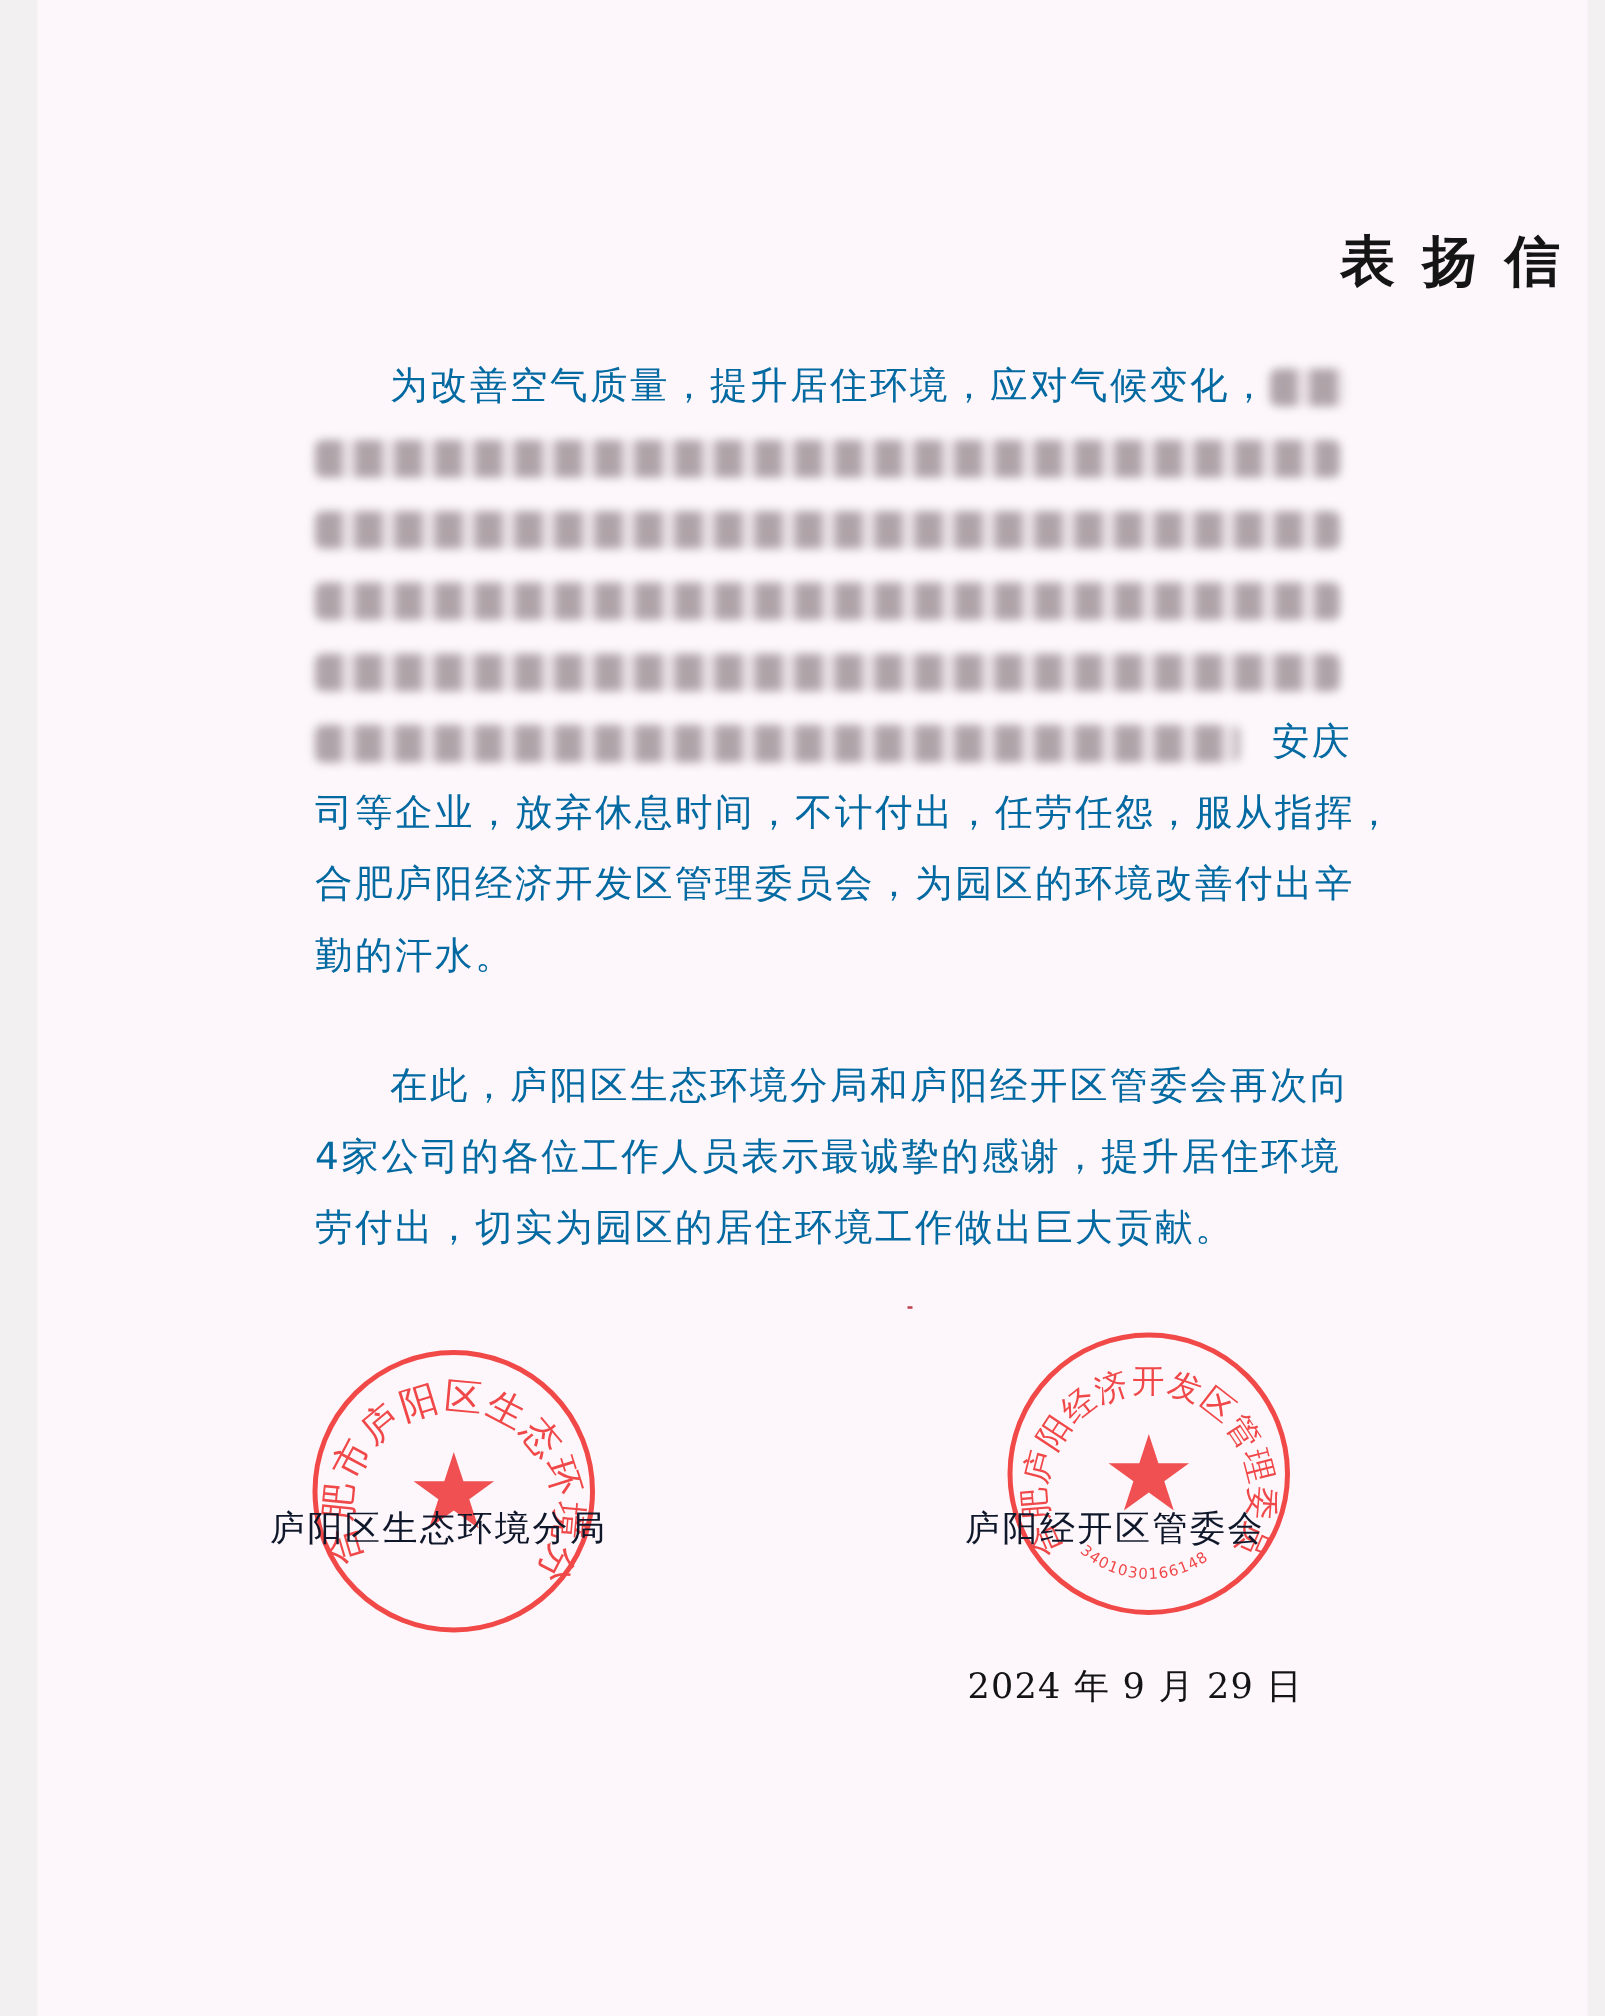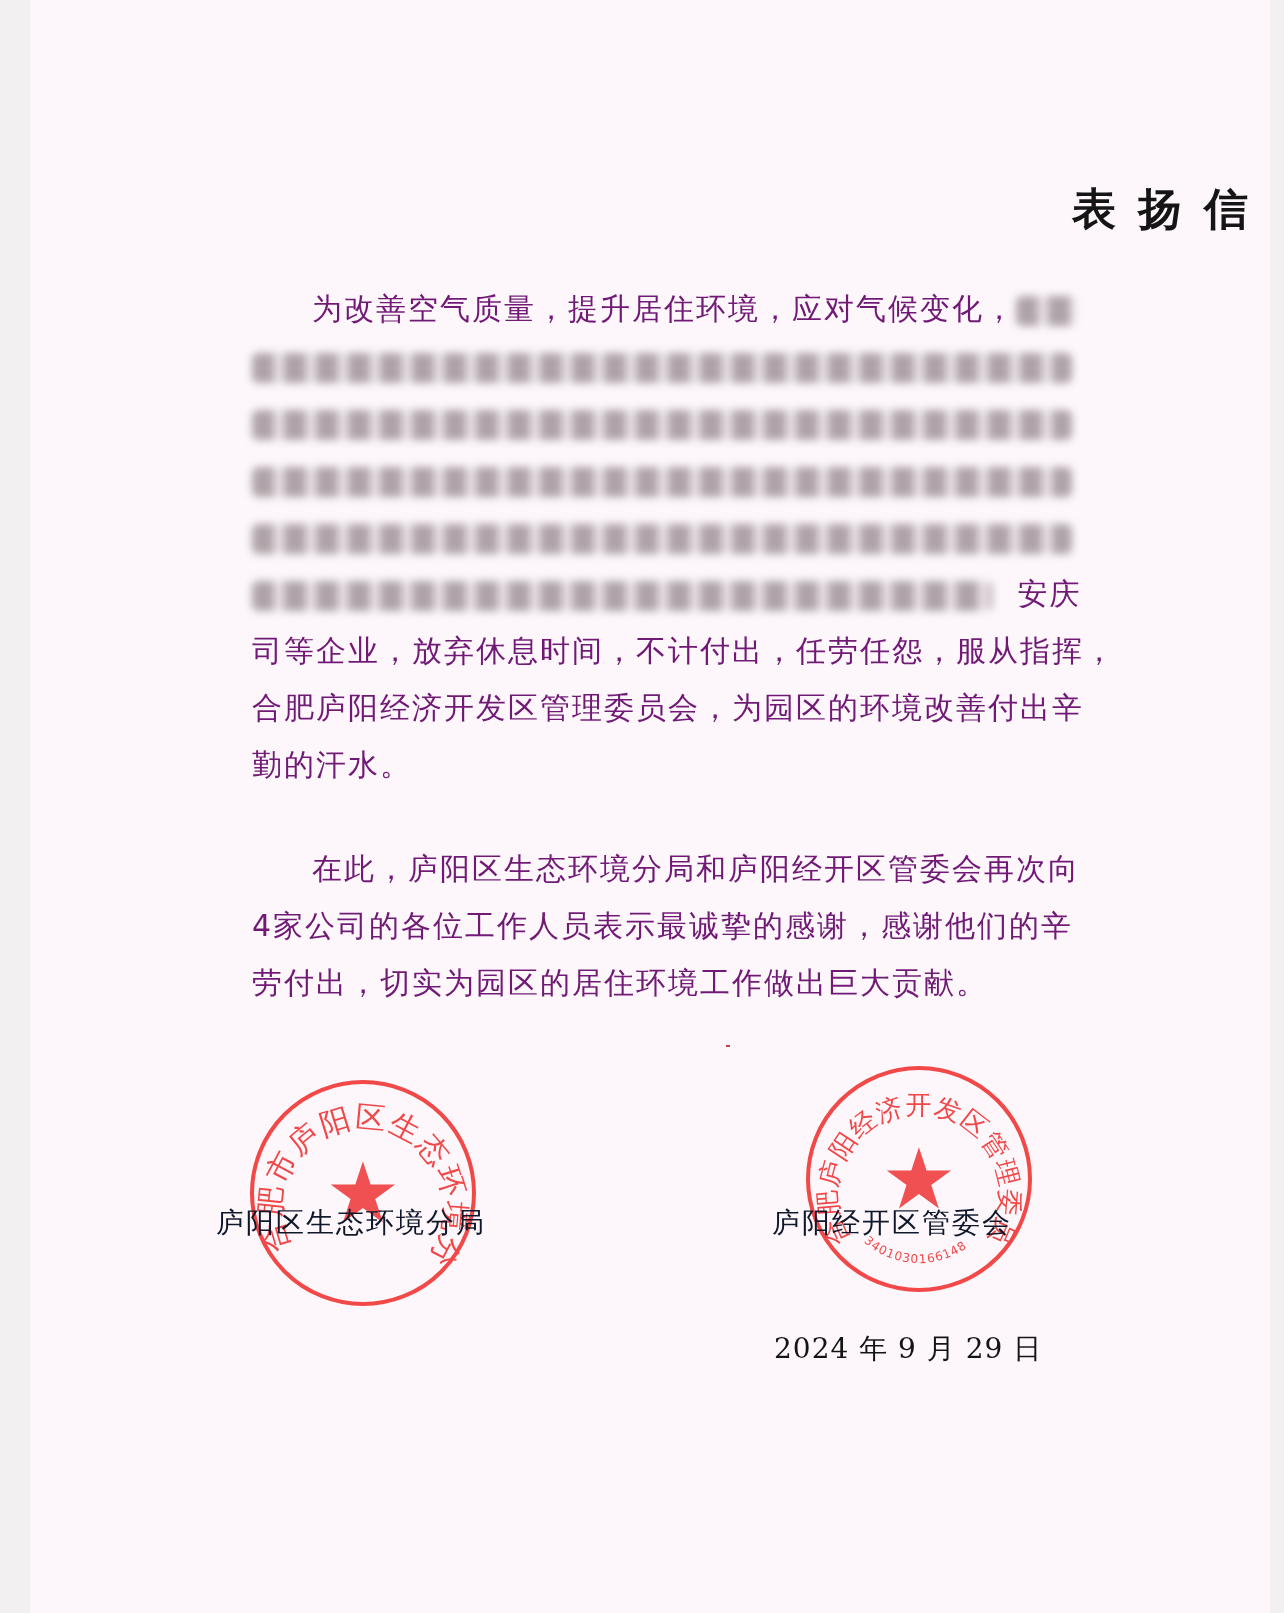--- a/index.html
+++ b/index.html
@@ -30,21 +30,21 @@
       font-size: 44px;
       letter-spacing: 22px;
       color: #151515;
     }
     .body-text {
       position: absolute;
       left: 222px;
       width: 820px;
       font-size: 30px;
       line-height: 57px;
-      color: #701a75;
+      color: #0369a1;
       letter-spacing: 2px;
     }
     .line { white-space: nowrap; height: 57px; display: block; }
     .indent { padding-left: 60px; }
     .blur-block {
       display: inline-block;
       height: 30px;
       vertical-align: middle;
       background: repeating-linear-gradient(90deg, rgba(110,95,100,0.55) 0 22px, rgba(200,190,195,0.35) 22px 32px);
       filter: blur(4px);
@@ -102,21 +102,21 @@
       <span class="blur-block" style="width:740px;"></span>
       <span style="margin-left:14px;">安庆</span>
     </span>
     <span class="line">司等企业，放弃休息时间，不计付出，任劳任怨，服从指挥，</span>
     <span class="line">合肥庐阳经济开发区管理委员会，为园区的环境改善付出辛</span>
     <span class="line">勤的汗水。</span>
   </div>
 
   <div class="body-text" style="top:840px;">
     <span class="line indent">在此，庐阳区生态环境分局和庐阳经开区管委会再次向</span>
-    <span class="line">4家公司的各位工作人员表示最诚挚的感谢，感谢他们的辛</span>
+    <span class="line">4家公司的各位工作人员表示最诚挚的感谢，提升居住环境</span>
     <span class="line">劳付出，切实为园区的居住环境工作做出巨大贡献。</span>
   </div>
 
   <div class="dot-mark" style="left:696px; top:1045px;"></div>
 
   <div class="seal" style="left:220px; top:1080px;">
     <svg width="218" height="218" viewBox="0 0 218 218">
       <defs>
         <path id="arcL" d="M 40 170 A 82 82 0 1 1 178 170"></path>
       </defs>

